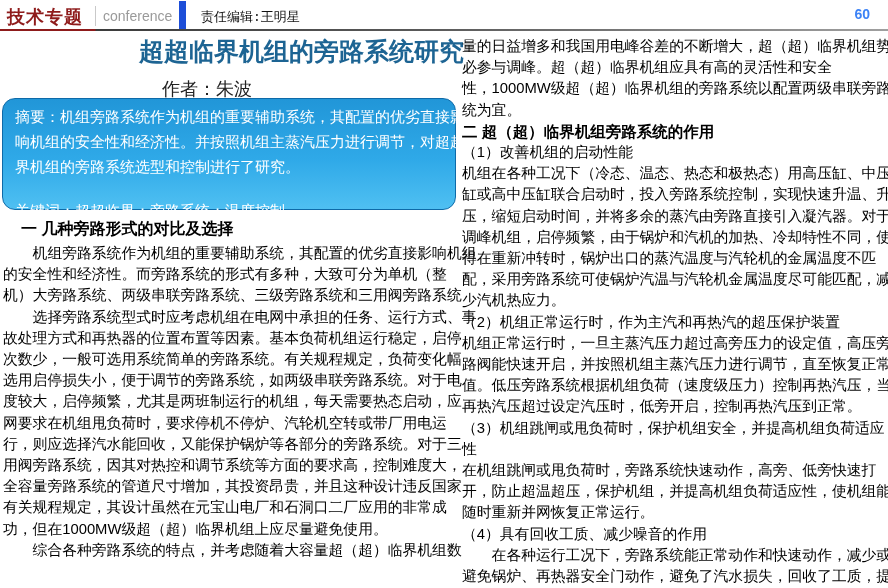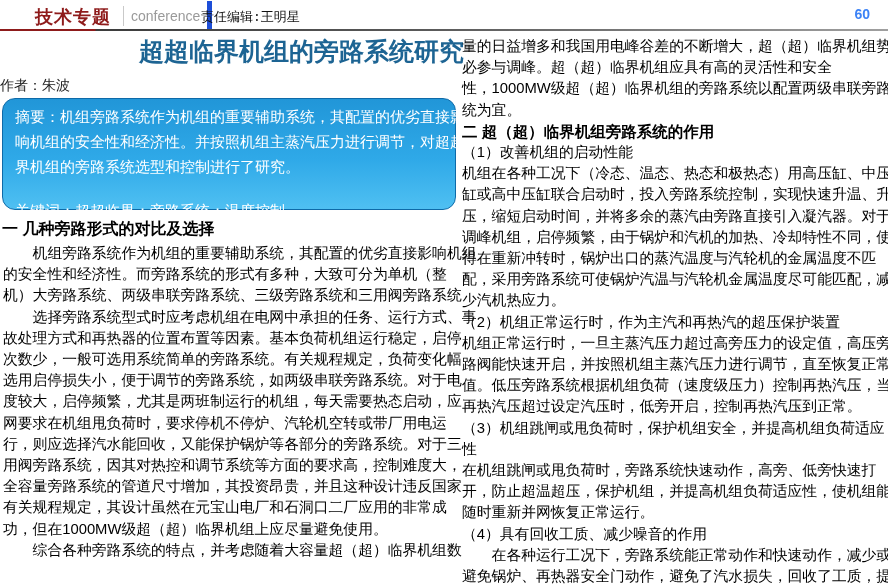--- a/index.html
+++ b/index.html
@@ -2,43 +2,43 @@
 <html style="--logo-red: #8e1b1b; --title-blue: #1d6493; --abstract-top: #2196d8; --abstract-bottom: #4fc0f2;"><head>
 <meta charset="utf-8">
 <style>
   html,body{margin:0;padding:0;background:#ffffff;}
   .page{
     position:relative;width:888px;height:588px;background:#fff;overflow:hidden;
     font-family:"Liberation Sans","DejaVu Sans",sans-serif;color:#000;
   }
   
   .header{position:absolute;left:0;top:0;width:888px;height:31px;}
-  .logo-box{position:absolute;left:0;top:1px;width:179px;height:29px;border-right:5px solid #1d4ed8;margin-left:28px;}
+  .logo-box{position:absolute;left:0;top:1px;width:179px;height:29px;border-right:7px solid #1d4ed8;}
   .logo-title{position:absolute;left:7px;top:4px;font-size:18px;font-weight:bold;color:var(--logo-red,#8e1b1b);letter-spacing:1px;}
   .logo-sep{position:absolute;left:95px;top:5px;width:1px;height:20px;background:#c9c9c9;}
   .logo-sub{position:absolute;left:103px;top:7px;font-size:14px;color:#9a9a9a;}
   .editor{position:absolute;left:201px;top:8px;font-size:13px;color:#111;font-family:Liberation Mono, monospace;}
   .pagenum{position:absolute;right:18px;top:6px;font-size:14px;font-weight:bold;color:#3b82f6;}
   .header-rule{position:absolute;left:0;top:29px;width:888px;height:2px;
     background:linear-gradient(to right,var(--logo-red,#8e1b1b) 0 95px,#3c3c3c 96px,#5a5a5a 430px,#9f9f9f 100%);}
   
   .title{position:absolute;left:12px;top:35px;width:452px;text-align:right;
     font-size:25px;font-weight:bold;color:var(--title-blue,#1d6493);white-space:pre;}
-  .author{position:absolute;left:0;top:77px;width:414px;text-align:left;font-size:14px;color:#222;white-space:pre;}
+  .author{position:absolute;left:0;top:77px;width:414px;text-align:center;font-size:18px;color:#222;white-space:pre;}
   
   .abstract-box{
     position:absolute;left:2px;top:98px;width:430px;height:99px;
     padding:5px 10px 6px 12px;border:1px solid #0e6aa8;border-radius:13px;
     background:linear-gradient(180deg,var(--abstract-top,#2196d8) 0%,#2fa9e8 55%,var(--abstract-bottom,#4fc0f2) 100%);
     color:#fff;font-size:15px;line-height:25px;
   }
   .abstract-box .tline{white-space:pre;}
   .keywords{margin-top:19px;white-space:pre;}
   
-  .col-left-heading{position:absolute;left:2px;top:219px;font-size:16px;font-weight:bold;color:#000;white-space:pre;}
+  .col-left-heading{position:absolute;left:21px;top:219px;font-size:16px;font-weight:bold;color:#000;white-space:pre;}
   .col-left{position:absolute;left:3px;top:243px;width:470px;font-size:14.8px;line-height:21.2px;color:#000;}
   .col-right{position:absolute;left:462px;top:36px;width:430px;font-size:14.8px;line-height:21.2px;color:#000;}
   .tline{white-space:pre;}
   .rheading{font-weight:bold;font-size:15.5px;white-space:pre;}
 </style>
 </head>
 <body>
 
 <div class="page">
 

